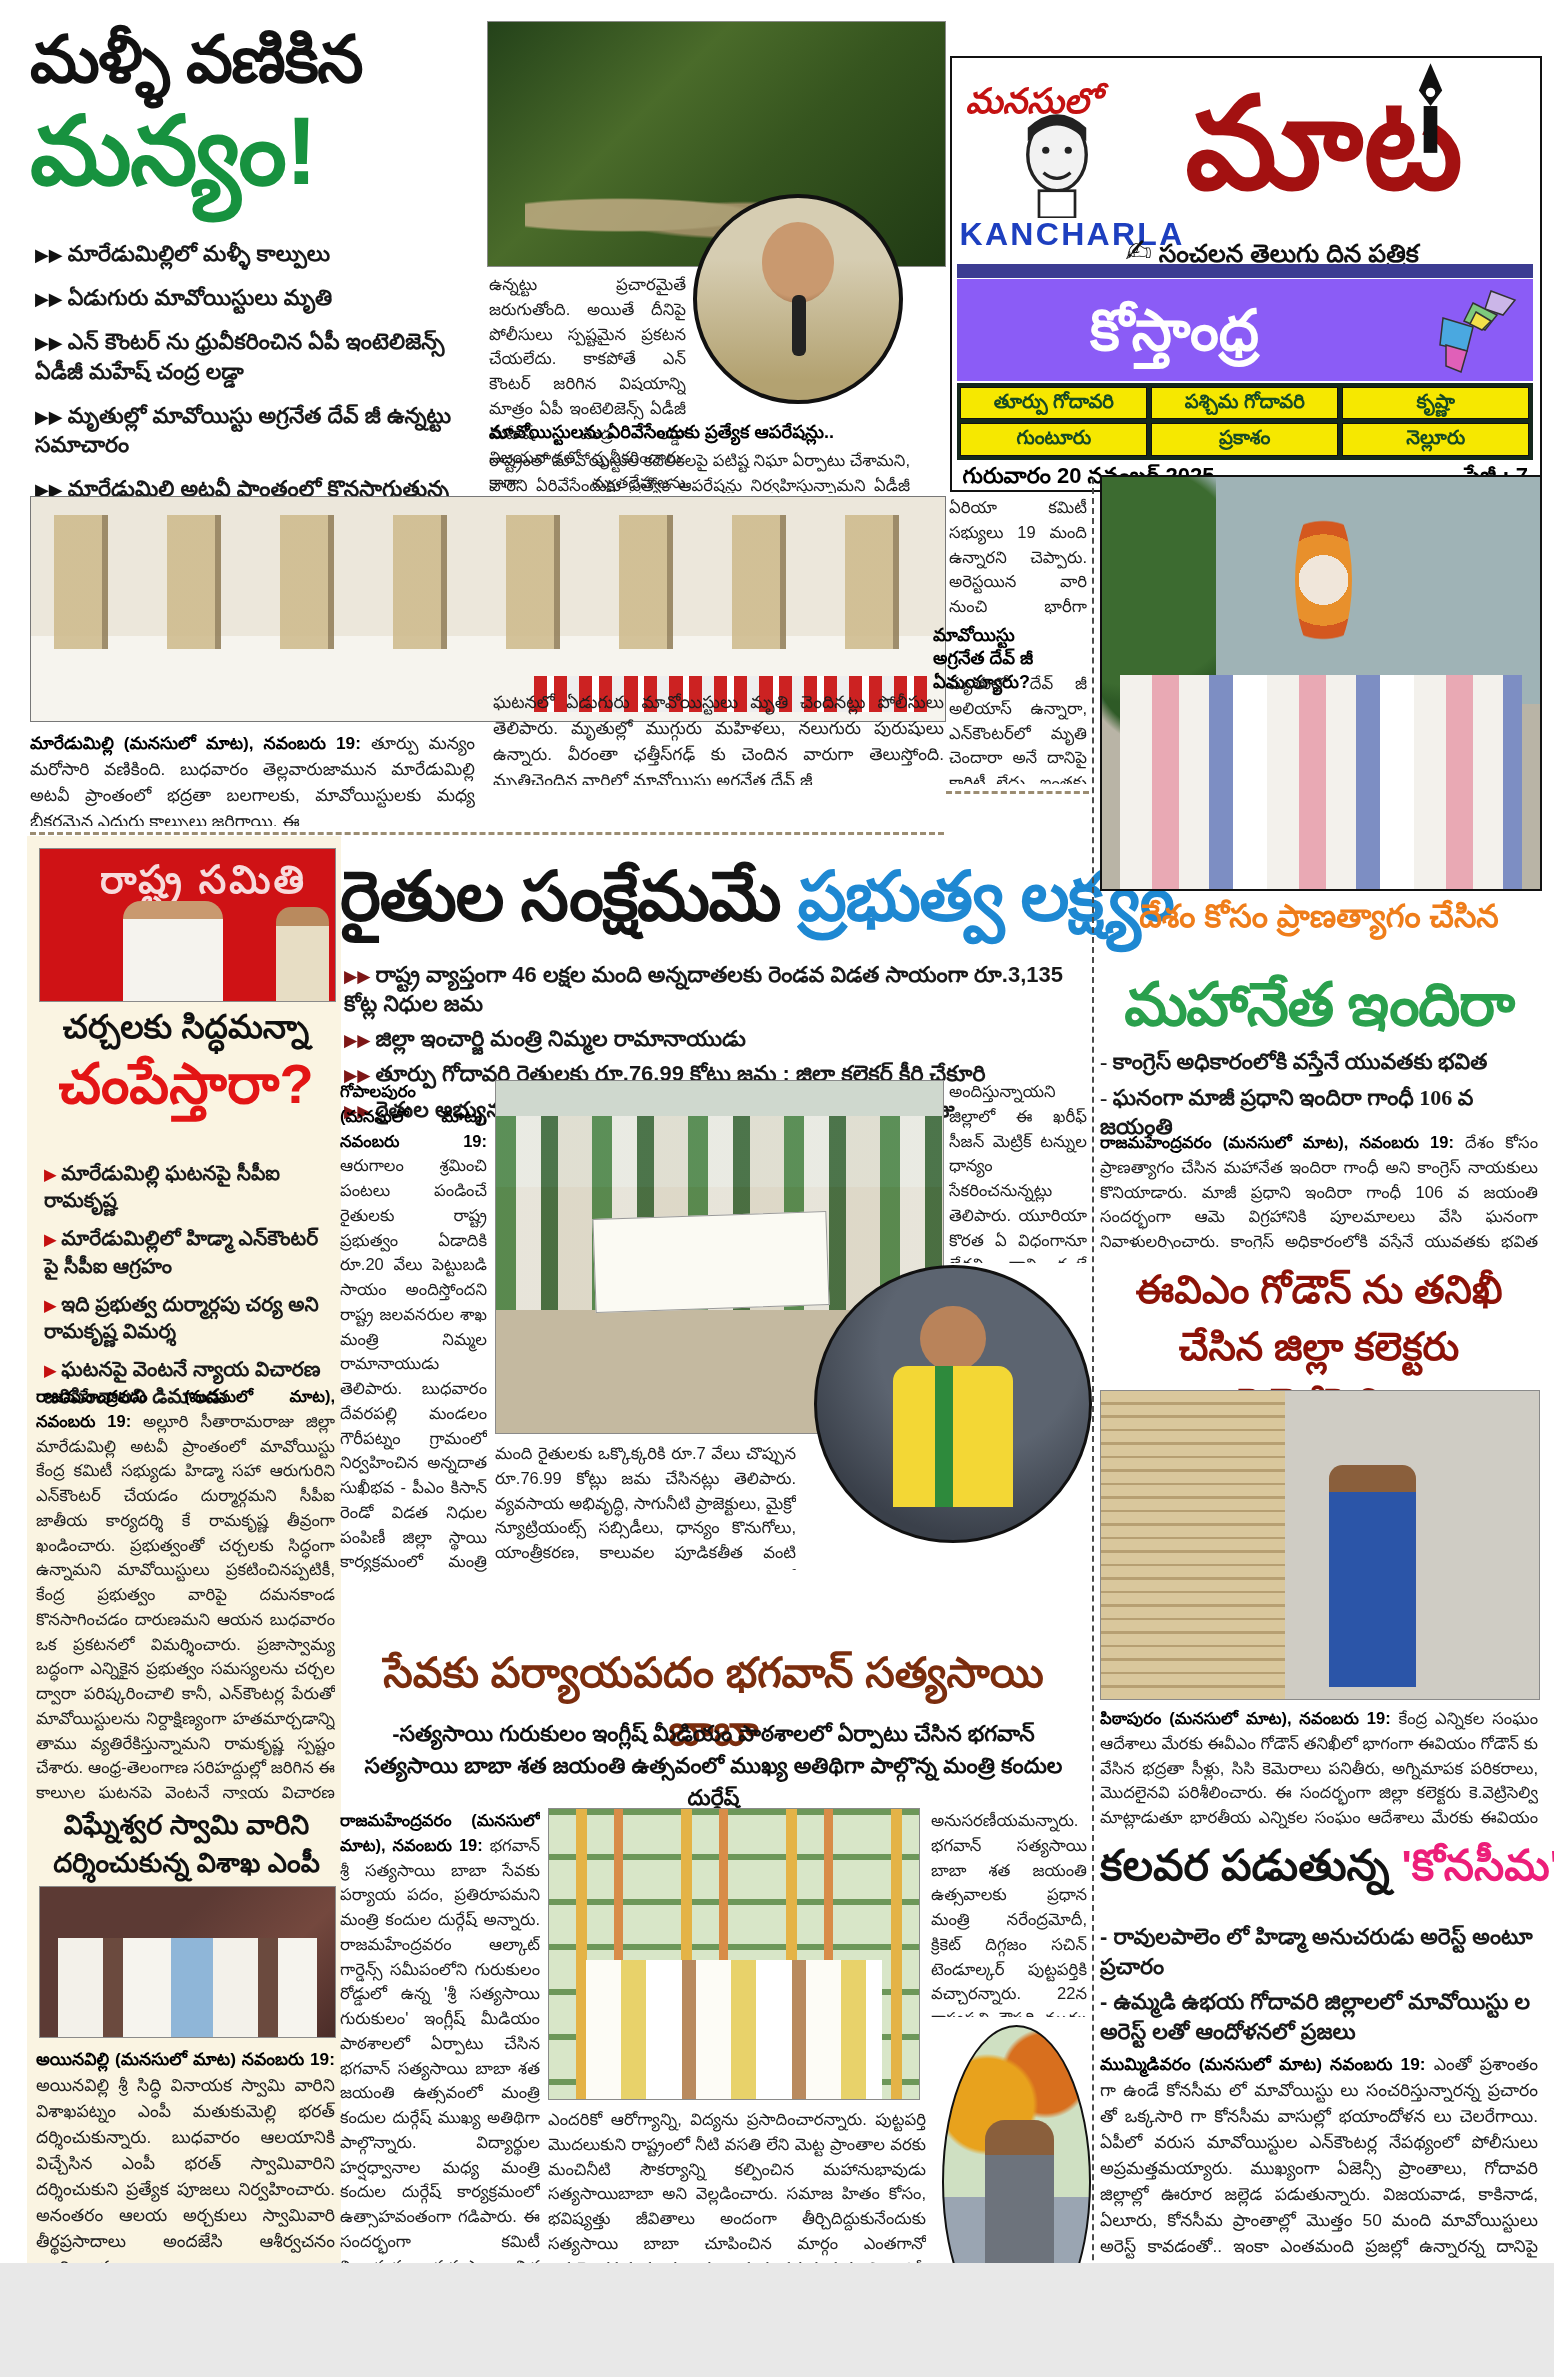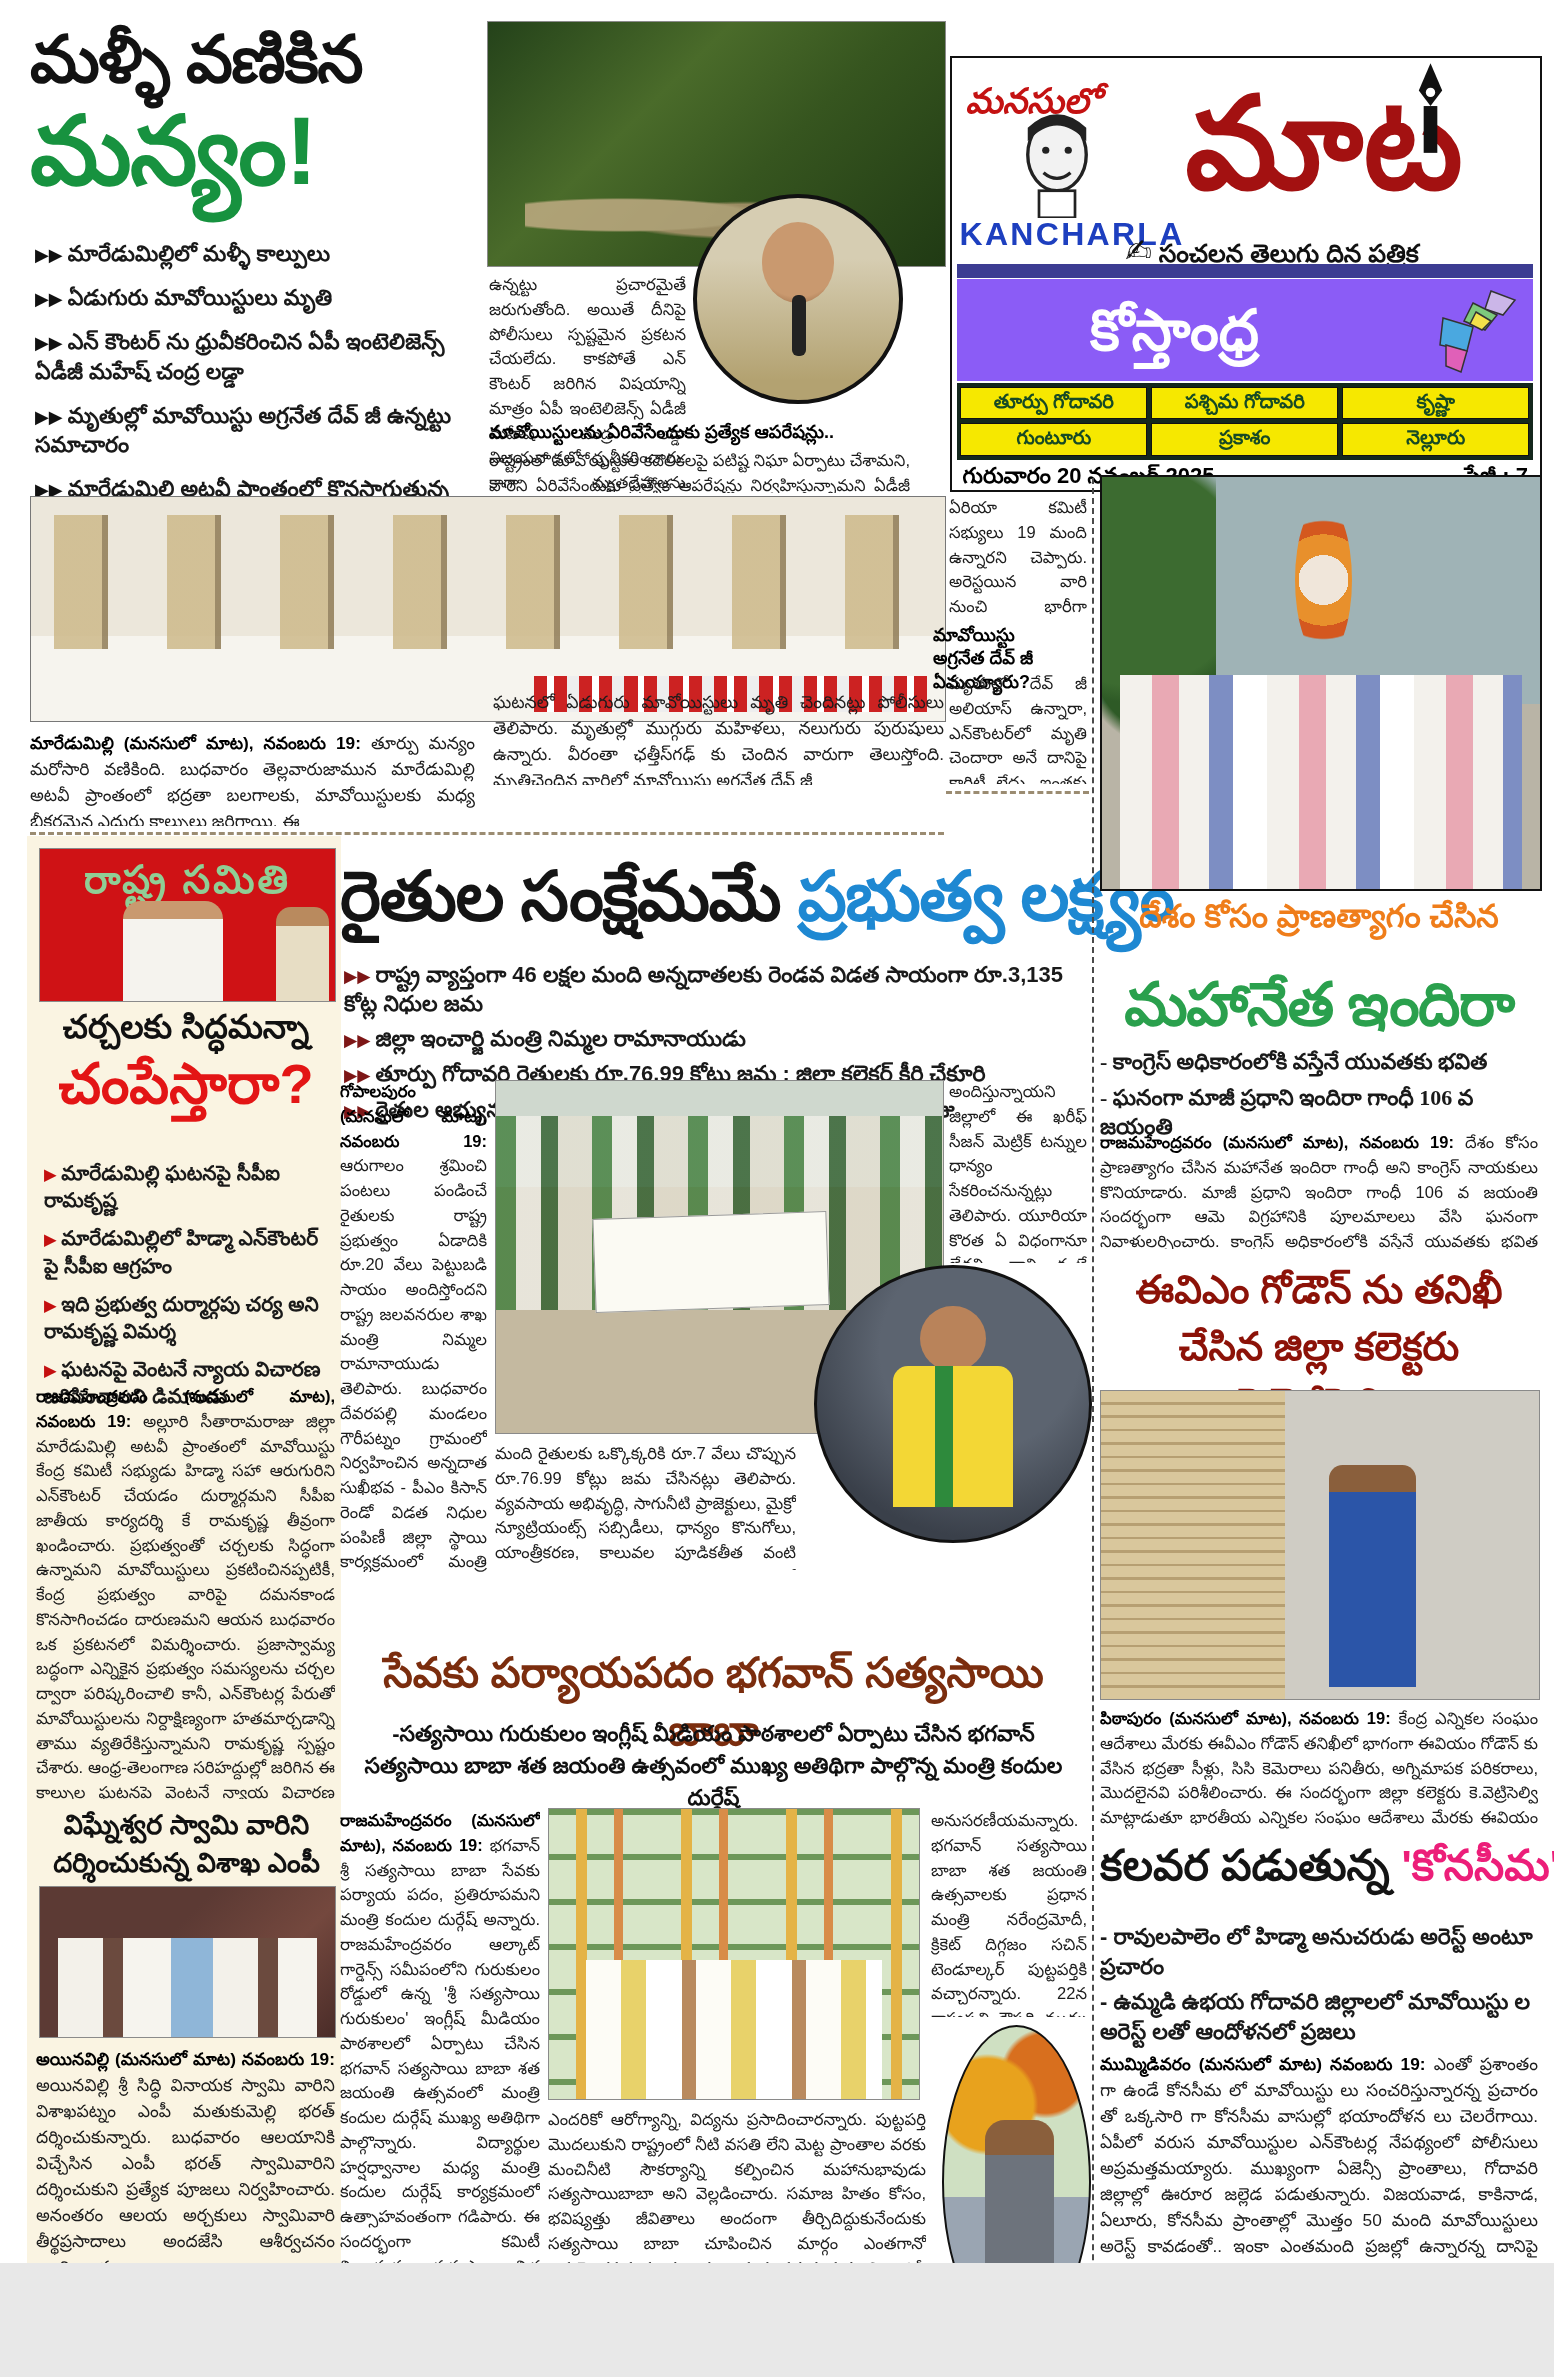--- a/index.html
+++ b/index.html
@@ -71,21 +71,21 @@
   .ph-weapons{background:linear-gradient(#ece7db 0 62%,#f6f4ee 62% 100%);}
   .ph-weapons::before{content:"";position:absolute;left:0;top:8%;width:100%;height:60%;
       background:repeating-linear-gradient(90deg,transparent 0 22.6px,#cdb98a 22.6px 71px,#8f7b55 71px 77px,transparent 77px 113px);opacity:.85;}
   .ph-weapons::after{content:"";position:absolute;left:55%;bottom:4%;width:43%;height:16%;
       background:repeating-linear-gradient(90deg,#c22 0 13.5px,#fff 13.5px 19.6px,#c22 19.6px 33px,#eee 33px 45px);}
   .ph-cpi{background:#cf1215;}
   .ph-cpi::after{content:"";position:absolute;left:28%;top:34%;width:34%;height:66%;
       background:linear-gradient(#c9996f 0 18%,#f5f3ee 18% 100%);border-radius:18px 18px 0 0;}
   .ph-cpi::before{content:"";position:absolute;right:2%;top:38%;width:18%;height:62%;
       background:linear-gradient(#b98a5e 0 20%,#e7ddc4 20% 100%);border-radius:15px 15px 0 0;}
-  .cpi-overlay{position:absolute;left:0;top:6%;width:100%;text-align:center;color:#86efac;opacity:.85;
+  .cpi-overlay{position:absolute;left:16px;top:6%;width:100%;text-align:center;color:#ffffff;opacity:.85;
       font-weight:bold;font-size:39px;letter-spacing:3px;}
   .ph-indira{background:linear-gradient(#9fb3b6 0 55%,#b9b4a6 55% 100%);}
   .ph-indira::before{content:"";position:absolute;left:0;top:0;width:26%;height:80%;
       background:radial-gradient(circle at 30% 30%,#3c6b30 0 45%,transparent 52%),
                  radial-gradient(circle at 60% 55%,#2e5a26 0 40%,transparent 47%);}
   .ph-indira::after{content:"";position:absolute;left:4%;bottom:0;width:92%;height:52%;
       background:repeating-linear-gradient(90deg,#f3f1ec 0 32px,#e9a9b4 32px 59px,#f3f1ec 59px 89px,#7d8ec3 89px 113px,#fff 113px 147px);}
   .ind-garland{position:absolute;left:44%;top:6%;width:13%;height:38%;border-radius:50%;
       background:radial-gradient(circle,#f0e6da 0 30%,#e8902c 30% 55%,#d4581f 55% 70%,transparent 72%);}
   .ph-cheque{background:linear-gradient(#cfd8ce 0 30%,#c4b9a0 30% 100%);}

